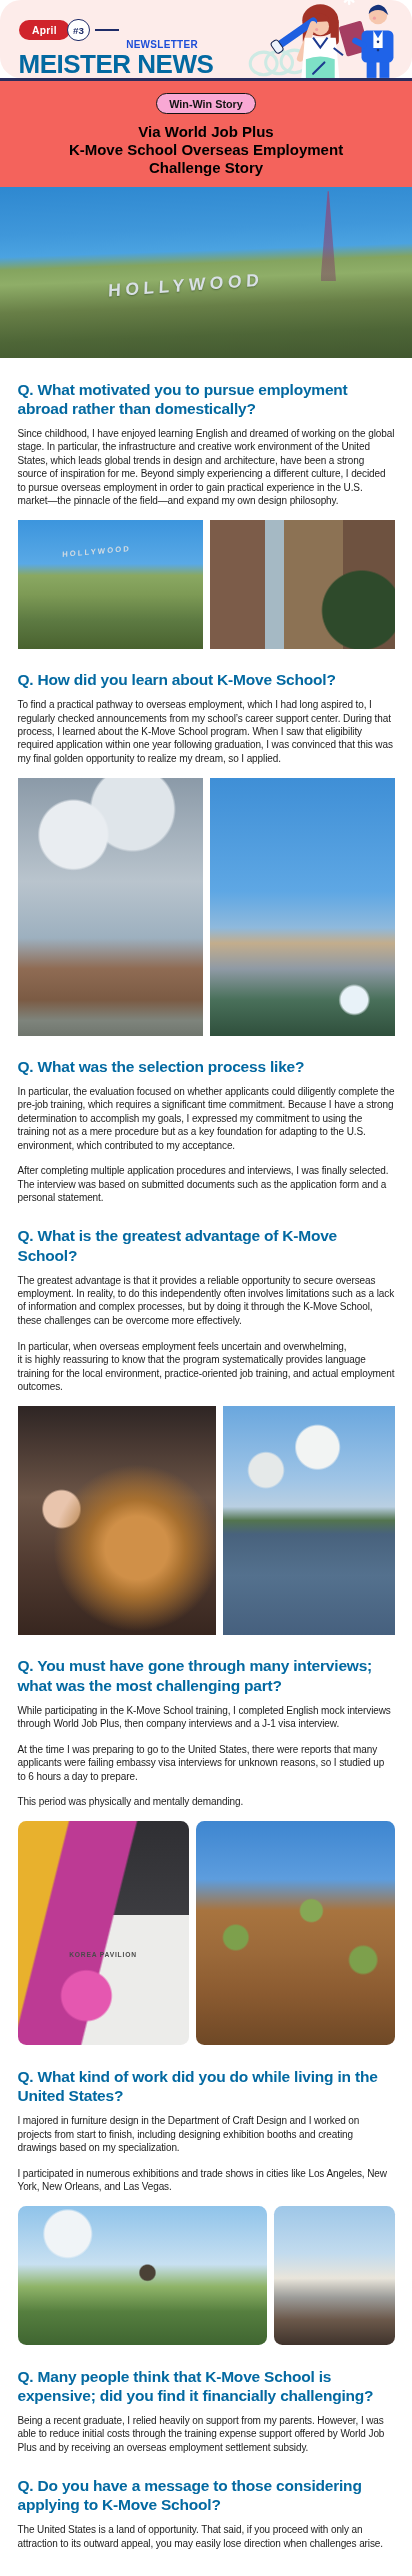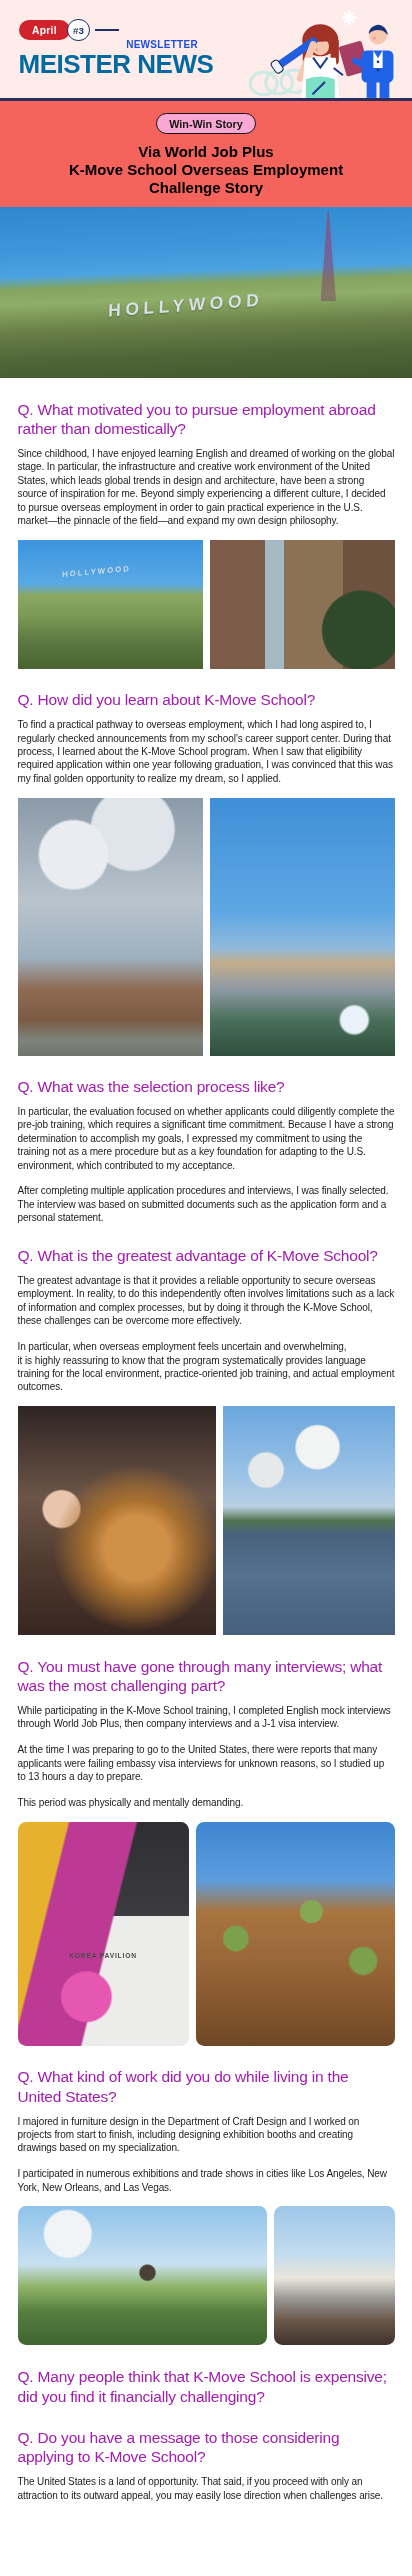--- a/index.html
+++ b/index.html
@@ -1,20 +1,20 @@
 <!DOCTYPE html>
 <html style="font-size:8.2px"><head>
 <meta charset="utf-8">
 <style>
   html,body{margin:0;padding:0;background:#ffffff;}
   body{width:412px;font-family:"Liberation Sans","DejaVu Sans",sans-serif;color:#1b1b1b;}
   .page{width:412px;overflow:hidden;background:#ffffff;}
 
   
-  .header{position:relative;height:98px;background:#fdecea;overflow:hidden;}
+  .header{position:relative;height:78px;background:#fdecea;overflow:hidden;border-radius:21px;}
   .header-left{position:absolute;left:18.5px;top:18.5px;}
   .badge-row{display:flex;align-items:center;height:23px;}
   .month-pill{background:#d0232b;color:#ffffff;font-weight:bold;font-size:10.3px;
     padding:4.1px 13.4px;border-radius:11.3px;letter-spacing:0.3px;}
   .issue-circle{width:20.6px;height:20.6px;border:1.3px solid #1e2c68;border-radius:50%;
     background:#ffffff;color:#1e2c68;font-weight:bold;font-size:9.8px;display:flex;
     align-items:center;justify-content:center;margin-left:-3.1px;}
   .badge-line{width:24px;height:1.3px;background:#1e2c68;margin:0 7.2px 0 5.2px;}
   .newsletter-label{color:#1d4ed8;font-weight:bold;font-size:10px;letter-spacing:0.3px;margin-top:28px;}
   .brand-title{margin-top:9.3px;color:#0369a1;font-weight:bold;font-size:26px;
@@ -35,21 +35,21 @@
       #84a45f 45%,#8fae68 53%,#687f47 68%,#4e6637 84%,#41572f 100%);}
   .hero-sign{position:absolute;left:108px;top:88px;color:#d9e0e5;font-weight:bold;
     font-size:17.5px;letter-spacing:4.6px;transform:rotate(-4deg) skewX(-6deg);
     text-shadow:0 1px 1.5px rgba(40,60,30,.45);}
   .hero-tower{position:absolute;right:76px;top:4.1px;width:15.5px;height:90px;
     background:linear-gradient(180deg,rgba(150,70,120,.75),rgba(120,60,100,.45));
     clip-path:polygon(46% 0,54% 0,100% 100%,0 100%);}
 
   
   .content{padding:0 17.5px 24px 17.5px;}
-  .question{color:#a21caf;font-weight:normal;font-size:15.5px;line-height:19.6px;
+  .question{color:#0369a1;font-weight:bold;font-size:15.5px;line-height:19.6px;
     letter-spacing:-0.2px;margin:21.6px 0 8.2px 0;}
   .answer p{font-size:10px;line-height:13.4px;margin:0 0 12.4px 0;white-space:pre-line;
     color:#1b1b1b;letter-spacing:-0.1px;}
 
   .photo-row{display:flex;gap:7.2px;margin:6.2px 0 2.1px 0;}
   .photo{position:relative;overflow:hidden;flex:0 0 auto;}
   .rounded{border-radius:8.2px;}
   .photo-caption{position:absolute;font-weight:bold;}
 
   
@@ -229,21 +229,21 @@
 
     <div class="photo-row r3">
       <div class="photo p-pretzel" title="Woman holding up her hand next to a giant pretzel in a rock-themed restaurant"></div>
       <div class="photo p-lake" title="Lake reflecting clouds with a tree line at a park"></div>
     </div>
 
     <section>
       <h2 class="question">Q. You must have gone through many interviews; what was the most challenging part?</h2>
       <div class="answer">
         <p>While participating in the K-Move School training, I completed English mock interviews through World Job Plus, then company interviews and a J-1 visa interview.</p>
-        <p>At the time I was preparing to go to the United States, there were reports that many applicants were failing embassy visa interviews for unknown reasons, so I studied up to 13 hours a day to prepare.</p>
+        <p>At the time I was preparing to go to the United States, there were reports that many applicants were failing embassy visa interviews for unknown reasons, so I studied up to 6 hours a day to prepare.</p>
         <p>This period was physically and mentally demanding.</p>
       </div>
     </section>
 
     <div class="photo-row r4">
       <div class="photo rounded p-pavilion" title="K-IP Korea Pavilion exhibition booth with yellow and magenta banners">
         <span class="photo-caption cap-pavilion">KOREA PAVILION</span>
       </div>
       <div class="photo rounded p-balcony" title="Corner building with ornate iron balconies and hanging ferns under blue sky"></div>
     </div>
@@ -256,20 +256,23 @@
       </div>
     </section>
 
     <div class="photo-row r5">
       <div class="photo rounded p-square" title="Equestrian statue in a square with an American flag and palm trees"></div>
       <div class="photo rounded p-cathedral" title="Cathedral spires against a partly cloudy sky"></div>
     </div>
 
     <section>
       <h2 class="question">Q. Many people think that K-Move School is expensive; did you find it financially challenging?</h2>
+      <div class="answer">
+        <p>Being a recent graduate, I relied heavily on support from my parents. However, I was able to reduce initial costs through the training expense support offered by World Job Plus and by receiving an overseas employment settlement subsidy.</p>
+      </div>
     </section>
 
     <section>
       <h2 class="question">Q. Do you have a message to those considering applying to K-Move School?</h2>
       <div class="answer">
         <p>The United States is a land of opportunity. That said, if you proceed with only an attraction to its outward appeal, you may easily lose direction when challenges arise.</p>
 
       </div>
     </section>
 

